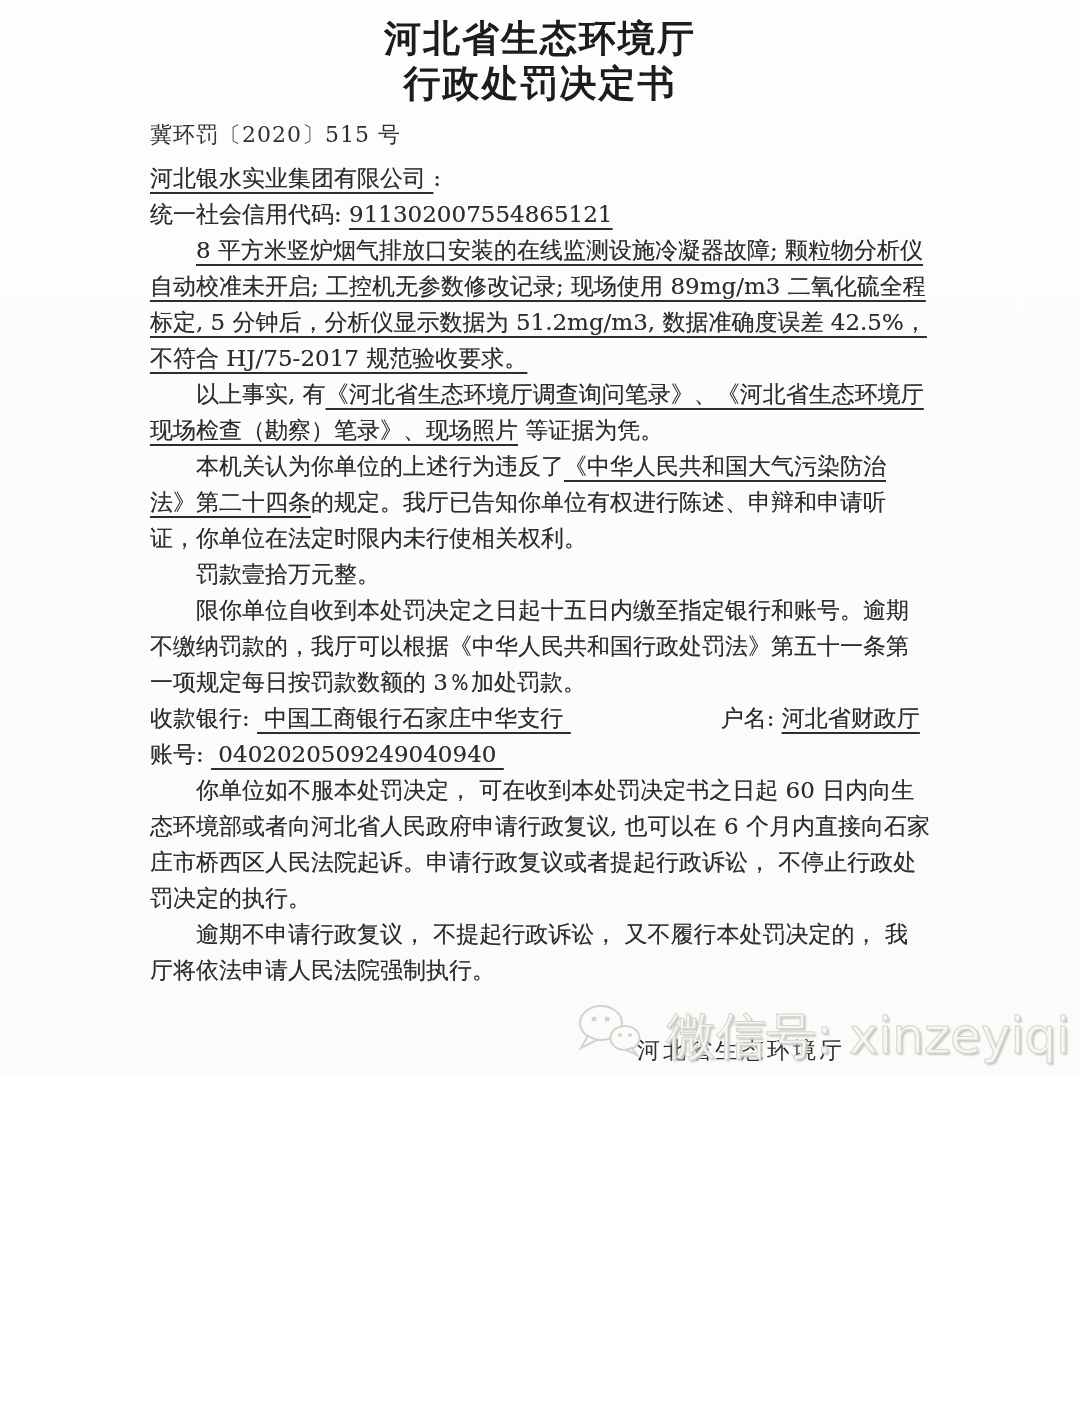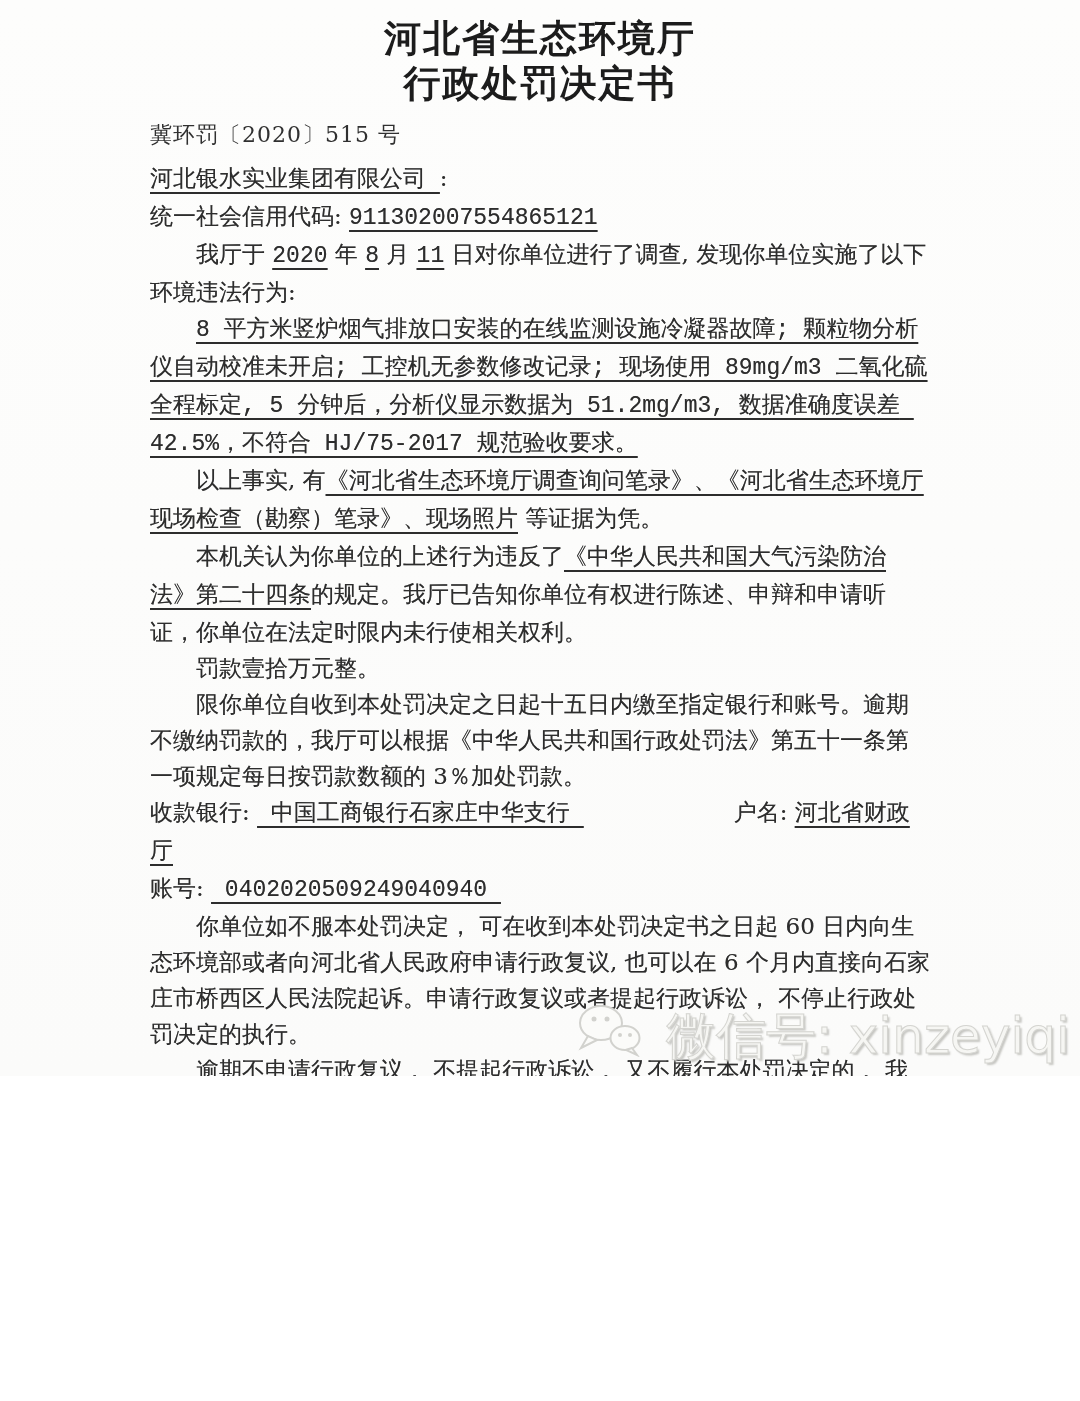--- a/index.html
+++ b/index.html
@@ -10,21 +10,21 @@
     font-family:"DejaVu Serif", serif;
     color:#2d2d2d;
     overflow:hidden;
   }
   .content{position:relative;z-index:2;padding:16px 150px 0 150px;}
   .title{text-align:center;font-weight:700;font-size:37px;line-height:45px;color:#1c1c1c;letter-spacing:2px;}
   .docno{text-align:left;font-size:22px;line-height:30px;margin-top:14px;margin-bottom:10px;letter-spacing:1px;color:#303030;}
   .bodytext{font-size:23px;line-height:36px;text-shadow:0 0 0.5px rgba(45,45,45,.55);}
   .para{margin:0;white-space:pre-wrap;}
   .indent{text-indent:2em;}
-  .u{text-decoration:underline;text-decoration-thickness:1.8px;text-underline-offset:6px;font-family:Liberation Mono, monospace;}
+  .u{text-decoration:underline;text-decoration-thickness:1.8px;text-underline-offset:6px;}
   .gap{display:inline-block;width:150px;}
   .signature{margin-top:42px;font-size:23px;line-height:40px;text-align:right;position:relative;z-index:2;}
   .sig-org{padding-right:85px;letter-spacing:3px;}
   .sig-date{padding-right:95px;letter-spacing:2px;}
 
   .seal{
     position:absolute;left:618px;top:1143px;width:226px;height:226px;z-index:1;
     border:3px solid rgba(197,92,92,.5);border-radius:50%;
     box-shadow:inset 0 0 12px rgba(205,110,110,.18), 0 0 5px rgba(205,110,110,.12);
   }
@@ -66,21 +66,20 @@
 
     <div class="docno">冀环罚〔2020〕515 号</div>
 
     <div class="bodytext">
 
       <p class="para"><span class="u">河北银水实业集团有限公司 </span><span>:</span></p>
 
       <p class="para"><span>统一社会信用代码: </span><span class="u">911302007554865121</span></p>
 
 
-      <p class="para indent"><span>我厅于 </span><span class="u">2020</span><span> 年 </span><span class="u">8</span><span> 月 </span><span class="u">11</span><span> 日对你单位进行了调查, 发现你单位实施了以下环境违法行为:</span></p>
 
       <p class="para indent"><span class="u">8 平方米竖炉烟气排放口安装的在线监测设施冷凝器故障; 颗粒物分析仪自动校准未开启; 工控机无参数修改记录; 现场使用 89mg/m3 二氧化硫全程标定, 5 分钟后，分析仪显示数据为 51.2mg/m3, 数据准确度误差 42.5%，不符合 HJ/75-2017 规范验收要求。</span></p>
 
       <p class="para indent"><span>以上事实, 有</span><span class="u">《河北省生态环境厅调查询问笔录》、《河北省生态环境厅现场检查（勘察）笔录》、现场照片</span><span> 等证据为凭。</span></p>
 
       <p class="para indent"><span>本机关认为你单位的上述行为违反了</span><span class="u">《中华人民共和国大气污染防治法》第二十四条</span><span>的规定。我厅已告知你单位有权进行陈述、申辩和申请听证，你单位在法定时限内未行使相关权利。</span></p>
 
 
       <p class="para indent"><span>罚款壹拾万元整。</span></p>
 

